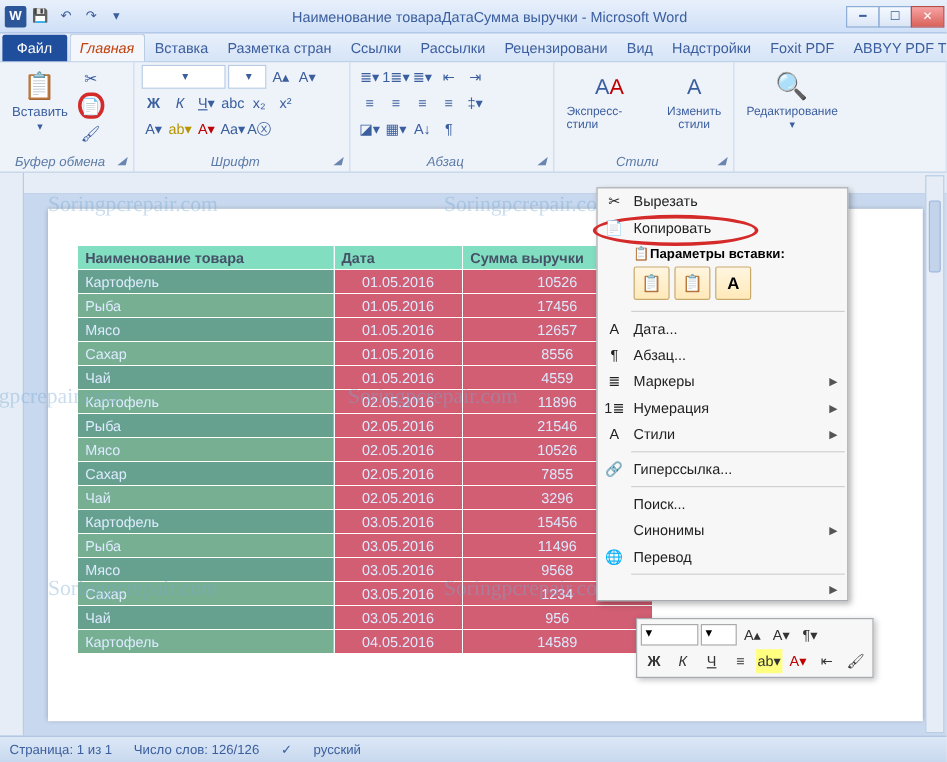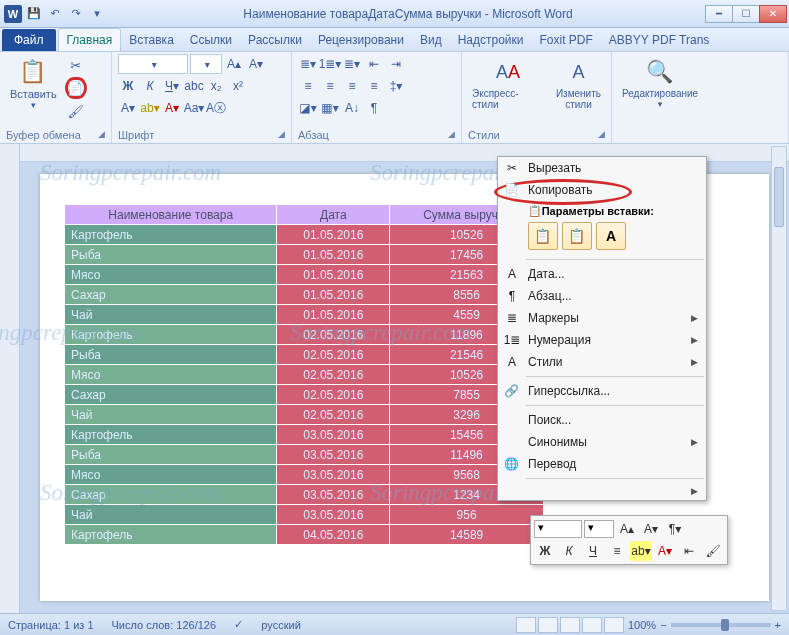--- a/index.html
+++ b/index.html
@@ -12,47 +12,47 @@
 .titlebar .qbtn { width: 18px; height: 18px; display: flex; align-items: center; justify-content: center; color: #3b5e9e; font-size: 11px; }
 .titlebar .title { flex: 1; text-align: center; color: #3b5e9e; font-size: 12px; }
 .titlebar .winctl { display: flex; margin-right: 2px; }
 .titlebar .winctl .wbtn { width: 28px; height: 18px; border: 1px solid #8faed6; background: linear-gradient(#f5f9ff,#dbe6f5); display: flex; align-items: center; justify-content: center; font-size: 10px; color: #3b5e9e; margin-left: -1px; }
 .titlebar .winctl .close { background: linear-gradient(#f7a3a3,#d9625a); color: #fff; border-color: #b84c47; }
 
 
 .tabbar { height: 24px; background: linear-gradient(#e8f0fb,#d6e4f7); display: flex; align-items: flex-end; padding-left: 0; border-bottom: 1px solid #b8cce4; }
 .tabbar .file { background: #1e4e9c; color: #fff; padding: 4px 12px; font-size: 12px; border-radius: 2px 2px 0 0; margin: 0 2px; }
 .tabbar .tab { padding: 4px 8px; color: #3b5e9e; font-size: 12px; cursor: default; white-space: nowrap; }
-.tabbar .tab.active { background: #f3f6fb; border: 1px solid #b8cce4; border-bottom: none; border-radius: 3px 3px 0 0; color: #0f766e; }
+.tabbar .tab.active { background: #f3f6fb; border: 1px solid #b8cce4; border-bottom: none; border-radius: 3px 3px 0 0; color: #c2410c; font-style: italic; }
 
 
 .ribbon { height: 92px; background: #eef3fa; border-bottom: 1px solid #b8cce4; display: flex; }
 .ribgroup { border-right: 1px solid #cdd9ec; padding: 2px 6px 0 6px; display: flex; flex-direction: column; justify-content: space-between; position: relative; }
-.ribgroup .label { font-size: 11px; color: #5b7aa7; text-align: left; padding-bottom: 2px; }
+.ribgroup .label { font-size: 11px; color: #5b7aa7; text-align: center; padding-bottom: 2px; font-style: italic; }
 .ribgroup .label .launcher { float: right; font-size: 9px; color: #6a85b0; padding-left: 4px; }
 .ribcontent { display: flex; align-items: flex-start; gap: 4px; flex: 1; }
 .bigbtn { display: flex; flex-direction: column; align-items: center; padding: 2px 4px; color: #3b5e9e; font-size: 11px; }
 .bigbtn .icon32 { width: 32px; height: 32px; display: flex; align-items: center; justify-content: center; font-size: 22px; }
 .smallcol { display: flex; flex-direction: column; gap: 1px; }
 .smallbtn { width: 22px; height: 22px; display: flex; align-items: center; justify-content: center; font-size: 13px; color: #3b5e9e; }
 .rowbtns { display: flex; gap: 2px; }
 .rowbtns .rb { width: 20px; height: 20px; display: flex; align-items: center; justify-content: center; color: #3b5e9e; font-size: 12px; border: 1px solid transparent; }
 .ribbon .circled { border: 3px solid #d42a2a; border-radius: 50% / 60%; padding: 1px 2px; }
 
 
 .docshell { position: absolute; top: 144px; left: 0; right: 0; bottom: 22px; background: #c8d8ee; display: flex; }
 .rulerV { width: 20px; background: #e6edf7; border-right: 1px solid #b8cce4; }
 .docview { flex: 1; display: flex; flex-direction: column; }
 .rulerH { height: 18px; background: #e6edf7; border-bottom: 1px solid #b8cce4; margin-left: 0; }
 .page { flex: 1; background: #fff; margin: 12px 20px; box-shadow: 0 0 4px rgba(0,0,0,0.25); padding: 30px 24px; position: relative; overflow: hidden; }
 
 
 .dtable { border-collapse: collapse; width: 480px; font-size: 12px; }
 .dtable th, .dtable td { border: 1px solid #fff; padding: 2px 6px; height: 20px; }
-.dtable th { background: #f0abfc; color: #333; font-weight: normal; text-align: center; }
+.dtable th { background: #86efac; color: #333; font-weight: bold; text-align: left; }
 .dtable td { background: #ef4444; color: #fff; }
 .dtable td.c1 { text-align: left; }
 .dtable td.c2, .dtable td.c3 { text-align: center; }
 .dtable tr.alt td.c1 { background: #76b06e; }
 .dtable tr.norm td.c1 { background: #5f9e68; }
 
 
 .dtable td, .dtable th { position: relative; }
 .dtable .selov::after { content:""; position:absolute; inset:0; background:rgba(120,170,255,0.25); }
 
@@ -79,21 +79,21 @@
 .zslider { width: 100px; height: 4px; background: #a9c0de; position: relative; }
 .zslider .thumb { position: absolute; left: 50%; top: -4px; width: 8px; height: 12px; background: #6a85b0; border-radius: 2px; }
 .viewbtns { display: flex; gap: 2px; }
 .viewbtns .vb { width: 20px; height: 16px; border: 1px solid #a9c0de; background: #eef3fa; }
 
 
 .vscroll { position: absolute; right: 2px; top: 146px; bottom: 24px; width: 16px; background: #e6edf7; border: 1px solid #b8cce4; }
 .vscroll .thumb { position: absolute; top: 20px; height: 60px; left: 2px; right: 2px; background: #c2d3ea; border: 1px solid #9db8de; border-radius: 2px; }
 
 
-.watermark { position: absolute; color: rgba(120,170,210,0.4); font-style: italic; font-size: 23px; pointer-events: none; font-family: cursive; }
+.watermark { position: absolute; color: rgba(120,170,210,0.4); font-size: 18px; pointer-events: none; font-family: cursive; }
 </style>
 </head>
 <body>
 
 <div class="titlebar">
   <div class="qat">
     <div class="wicon">W</div>
     <div class="qbtn">💾</div>
     <div class="qbtn">↶</div>
     <div class="qbtn">↷</div>
@@ -104,20 +104,21 @@
     <div class="wbtn">━</div>
     <div class="wbtn">☐</div>
     <div class="wbtn close">✕</div>
   </div>
 </div>
 
 <div class="tabbar">
   <div class="file">Файл</div>
   <div class="tab active">Главная</div>
   <div class="tab">Вставка</div>
+  <div class="tab">Разметка стран</div>
   <div class="tab">Ссылки</div>
   <div class="tab">Рассылки</div>
   <div class="tab">Рецензировани</div>
   <div class="tab">Вид</div>
   <div class="tab">Надстройки</div>
   <div class="tab">Foxit PDF</div>
   <div class="tab">ABBYY PDF Trans</div>
 
 </div>
 
@@ -243,21 +244,21 @@
               <td class="c3 selov">10526</td>
             </tr>
             <tr class="alt">
               <td class="c1 selov">Рыба</td>
               <td class="c2 selov">01.05.2016</td>
               <td class="c3 selov">17456</td>
             </tr>
             <tr class="norm">
               <td class="c1 selov">Мясо</td>
               <td class="c2 selov">01.05.2016</td>
-              <td class="c3 selov">21563</td>
+              <td class="c3 selov">12657</td>
             </tr>
             <tr class="alt">
               <td class="c1 selov">Сахар</td>
               <td class="c2 selov">01.05.2016</td>
               <td class="c3 selov">8556</td>
             </tr>
             <tr class="norm">
               <td class="c1 selov">Чай</td>
               <td class="c2 selov">01.05.2016</td>
               <td class="c3 selov">4559</td>
@@ -426,28 +427,13 @@
 <div class="watermark" style="top:320px;left:-40px">Soringpcrepair.com</div>
 <div class="watermark" style="top:320px;left:290px">Soringpcrepair.com</div>
 <div class="watermark" style="top:480px;left:40px">Soringpcrepair.com</div>
 <div class="watermark" style="top:480px;left:370px">Soringpcrepair.com</div>
 
 <div class="statusbar">
   <span>Страница: 1 из 1</span>
   <span>Число слов: 126/126</span>
   <span>✓</span>
   <span>русский</span>
-  <div class="zoom">
-    <div class="viewbtns">
-      <div class="vb"></div>
-      <div class="vb"></div>
-      <div class="vb"></div>
-      <div class="vb"></div>
-      <div class="vb"></div>
-    </div>
-    <span>100%</span>
-    <span>−</span>
-    <div class="zslider">
-        <div class="thumb"></div>
-      </div>
-    <span>+</span>
-  </div>
 </div>
 
 </body></html>

